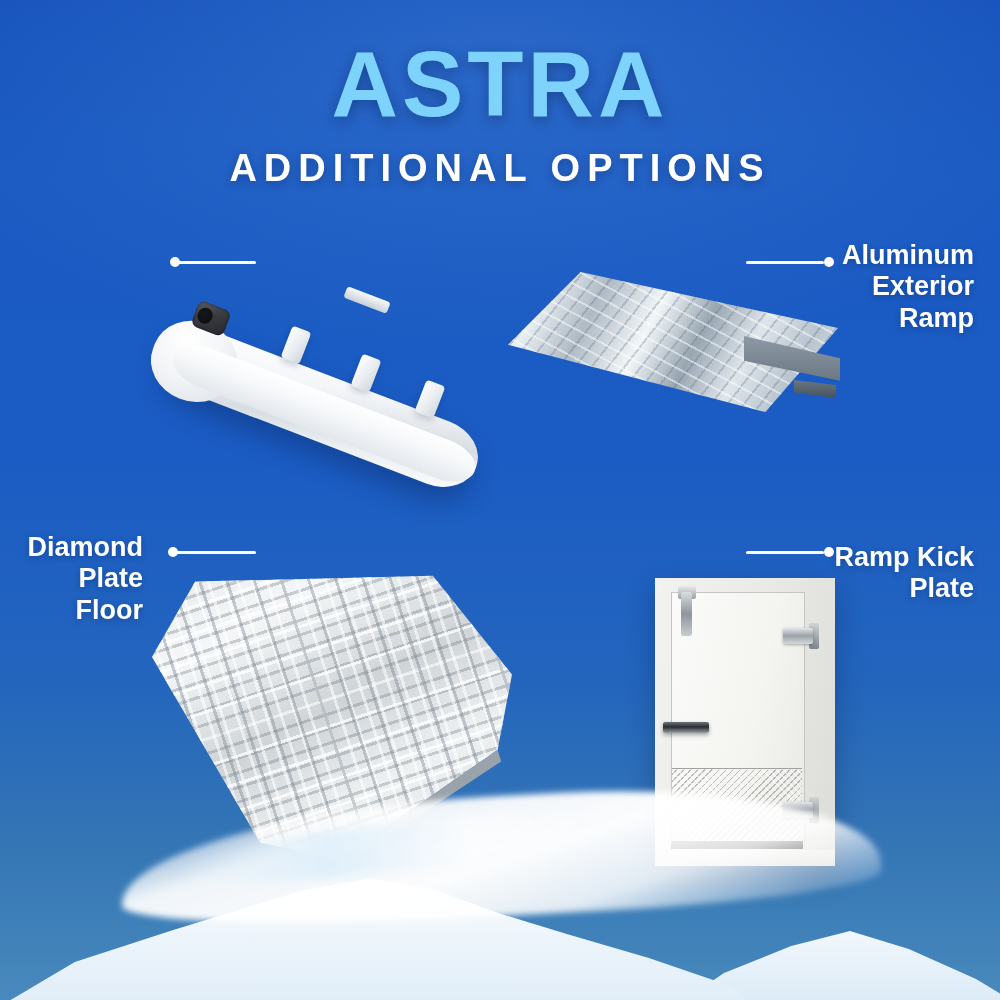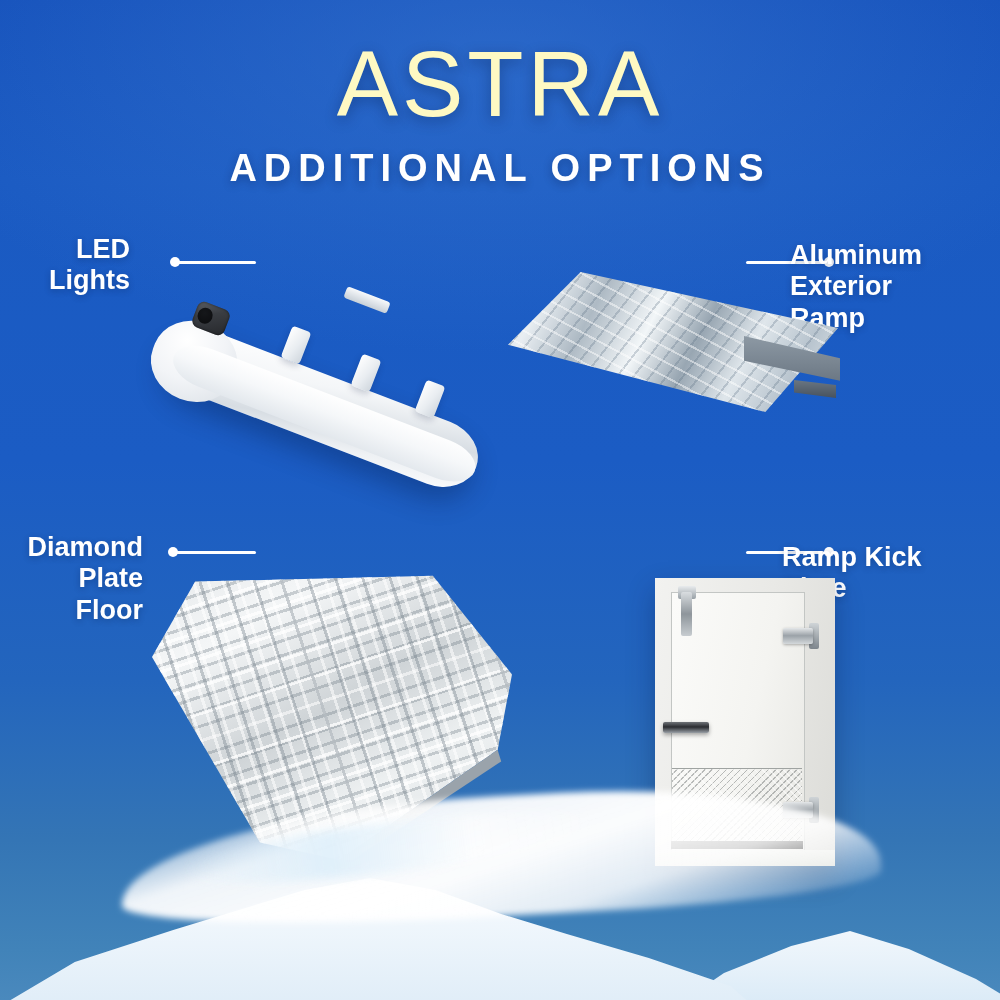--- a/index.html
+++ b/index.html
@@ -21,33 +21,33 @@
         #1b5cc4 46%,
         #2365bd 68%,
         #3475b5 84%,
         #4183b9 95%,
         #4a89bd 100%);
   }
 
   
   .header{position:absolute;left:0;top:0;width:1000px;text-align:center;}
   .brand{
-    font-size:92px;font-weight:normal;color:#fef9c3;letter-spacing:4px;line-height:1;
+    font-size:92px;font-weight:bold;color:#7dd3fc;letter-spacing:4px;line-height:1;
     margin-top:38px;text-shadow:0 4px 14px rgba(0,20,60,.35);
   }
   .subtitle{
     font-size:38px;font-weight:bold;color:#fff;letter-spacing:7px;line-height:1;
     margin-top:19px;text-shadow:0 3px 10px rgba(0,20,60,.32);
   }
 
   
   .label{position:absolute;color:#fff;font-weight:bold;font-size:27px;line-height:1.16;
          text-shadow:0 2px 6px rgba(0,25,70,.30);white-space:pre-line;}
   .label.left{text-align:right;}
-  .label.right{text-align:left;}
+  .label.right{text-align:right;}
 
   
   .conn{position:absolute;height:10px;}
   .conn .bar{position:absolute;top:4px;height:2.5px;background:#fff;border-radius:2px;}
   .conn .dot{position:absolute;top:0;width:10px;height:10px;border-radius:50%;background:#fff;}
 
   
   .fig{position:absolute;}
 
   
@@ -237,22 +237,20 @@
 
 <div class="stage">
 
   <div class="bg"></div>
 
   <div class="header">
     <div class="brand">ASTRA</div>
     <div class="subtitle">ADDITIONAL OPTIONS</div>
   </div>
 
-  <div class="label left" style="left:10px;top:234px;width:120px;">LED
-Lights</div>
   <div class="conn" style="left:170px;top:257px;width:86px;">
     <span class="dot" style="left:0;"></span>
     <span class="bar" style="left:8px;width:78px;"></span>
   </div>
 
   <div class="fig led">
     <div class="body"></div>
     <div class="endcap"></div>
     <div class="lens"></div>
     <div class="bracket" style="left:196px;top:24px;"></div>

